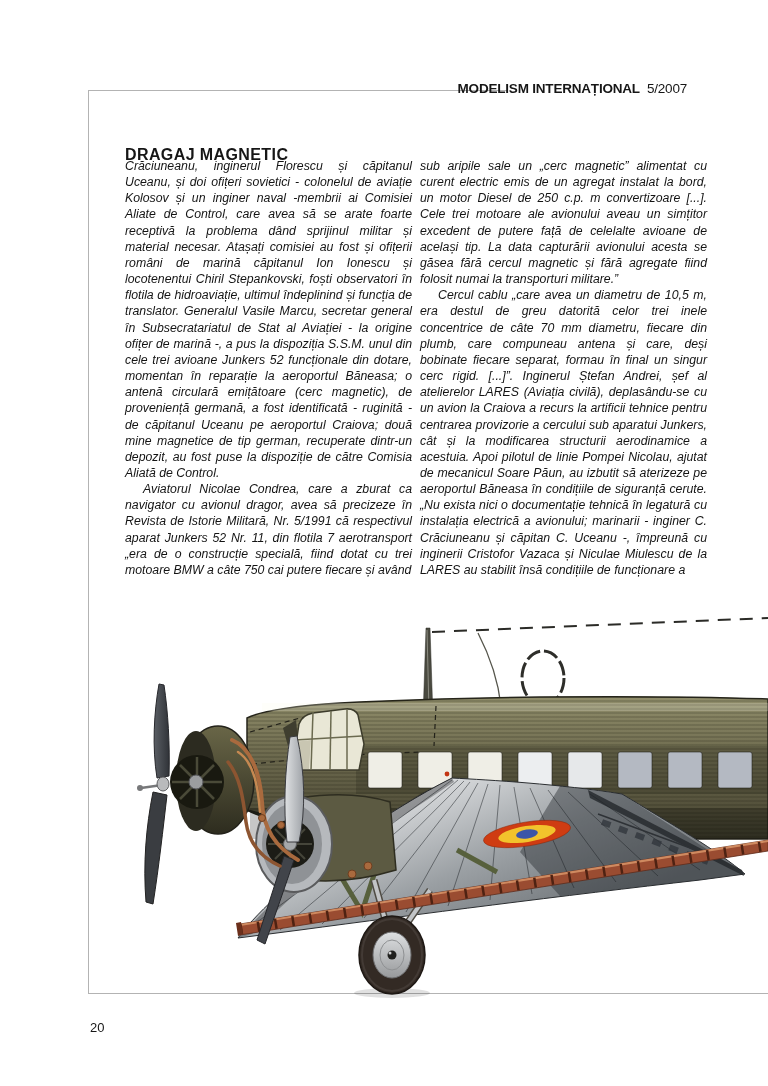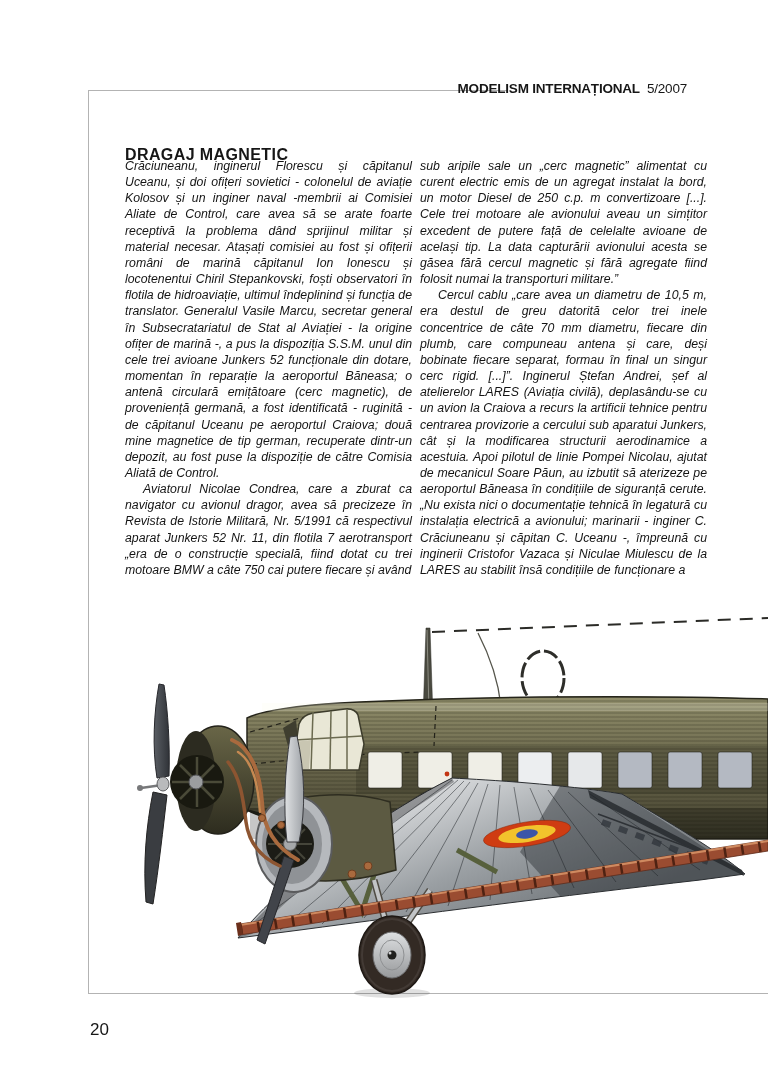--- a/index.html
+++ b/index.html
@@ -29,21 +29,21 @@
   .col{
     position:absolute;top:158px;width:287px;
     font-size:12.3px;line-height:16.15px;text-align:justify;
     color:#141414;
   }
   .col1{left:125px;}
   .col2{left:420px;}
   .col p{margin:0;padding:0;font-style:italic;}
   .col p + p{text-indent:18px;}
   
-  .pageno{position:absolute;left:90px;top:1020px;font-size:17px;}
+  .pageno{position:absolute;left:90px;top:1020px;font-size:13px;}
   
   .illustration{position:absolute;left:0;top:612px;width:768px;height:402px;overflow:hidden;}
 </style>
 </head>
 <body>
 
 <div class="page">
 
   <div class="rule rule-top"></div>
   <div class="rule rule-left"></div>

